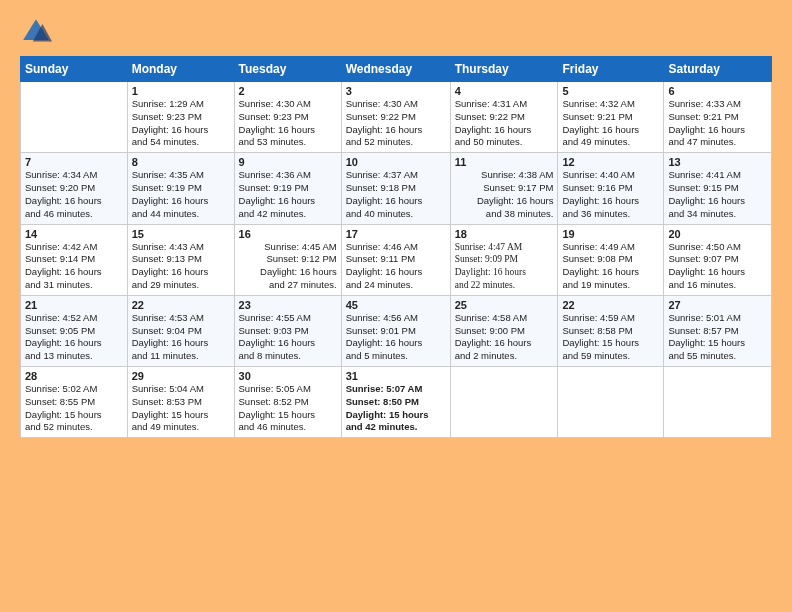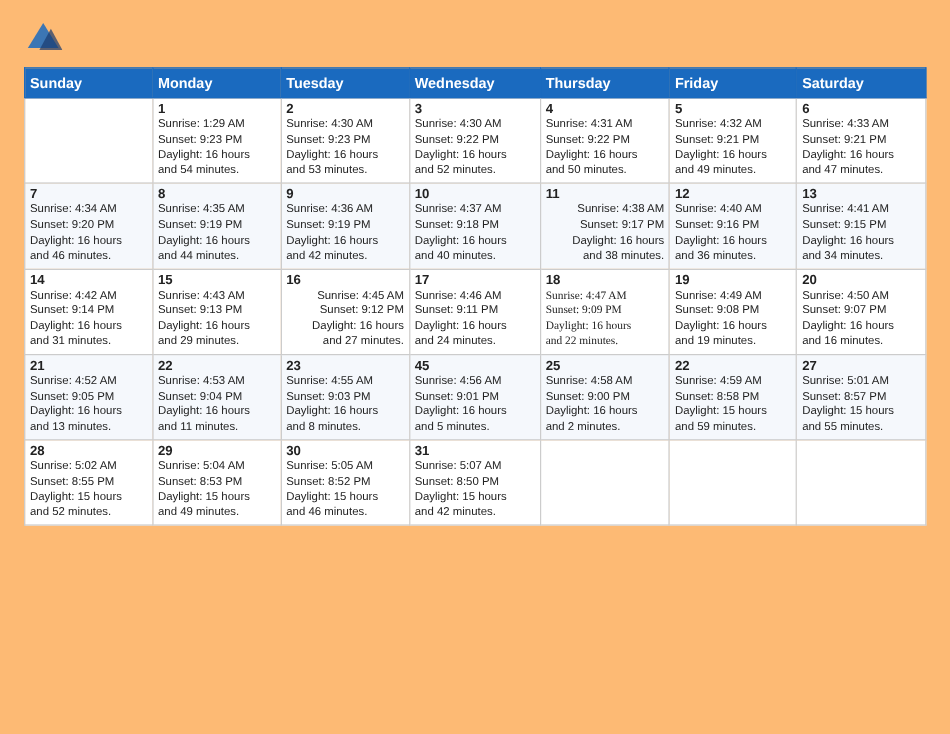--- a/index.html
+++ b/index.html
@@ -353,21 +353,21 @@
           </td>
           <td>
             <span class="day-number">30</span>
             <div class="day-info" style="white-space: pre-line;">Sunrise: 5:05 AM
 Sunset: 8:52 PM
 Daylight: 15 hours
 and 46 minutes.</div>
           </td>
           <td>
             <span class="day-number">31</span>
-            <div class="day-info" style="white-space: pre-line;">Sunrise: 5:07 AM
+            <div class="day-info" style="white-space: pre-line; font-weight: bold;">Sunrise: 5:07 AM
 Sunset: 8:50 PM
 Daylight: 15 hours
 and 42 minutes.</div>
           </td>
           <td class="empty-cell"></td>
           <td class="empty-cell"></td>
           <td class="empty-cell"></td>
         </tr>
       </tbody>
   </table>

